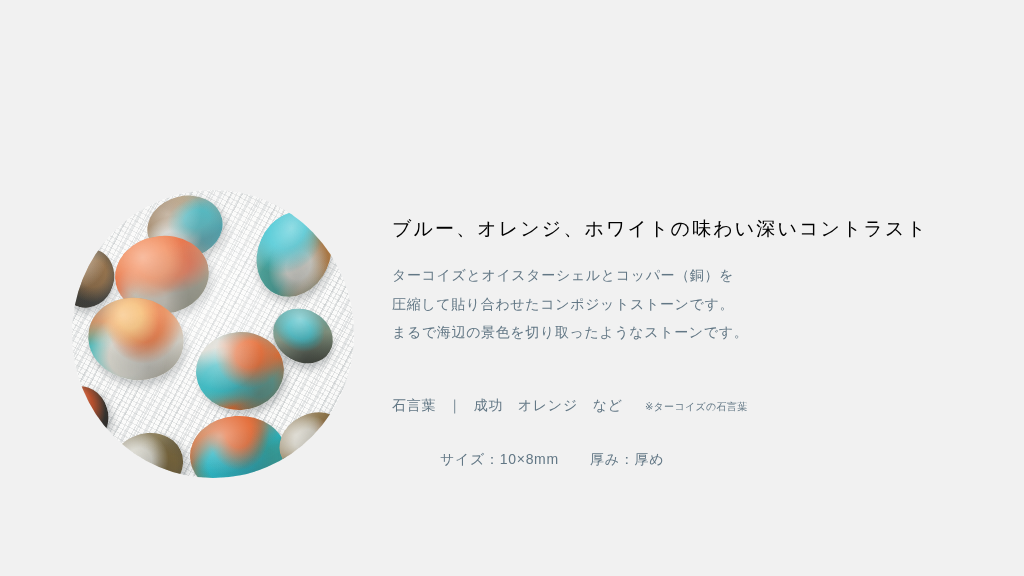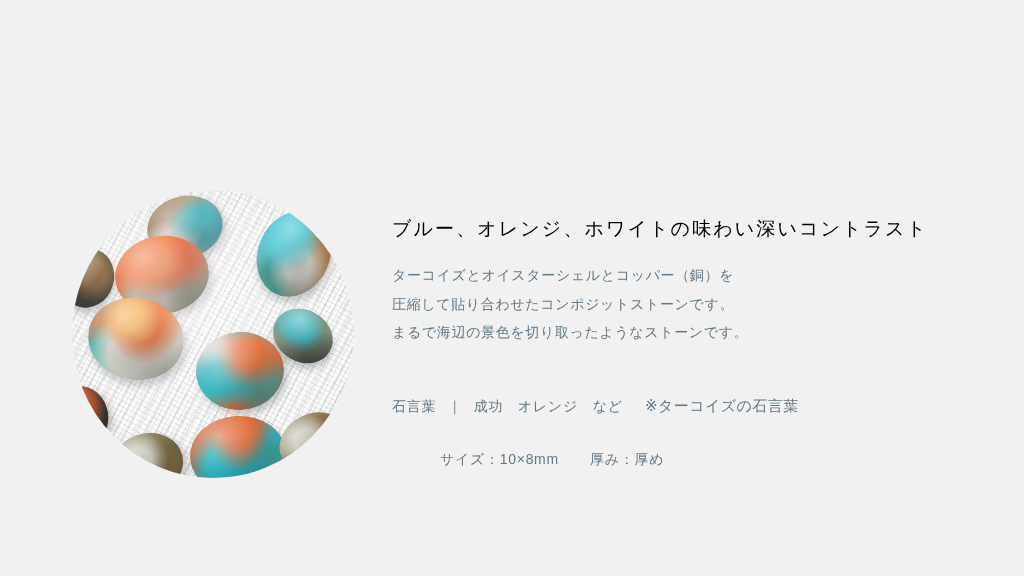--- a/index.html
+++ b/index.html
@@ -222,21 +222,21 @@
   }
   .meaning .divider {
     display: inline-block;
     padding: 0 7px;
   }
   .meaning .gap {
     display: inline-block;
     width: 13px;
   }
   .meaning .note {
-    font-size: 15px;
+    font-size: 10px;
     letter-spacing: 0.03em;
   }
   .spec {
     position: absolute;
     left: 392px;
     top: 448px;
     font-size: 14px;
     color: #627785;
     letter-spacing: 0.05em;
     line-height: 1.6;

